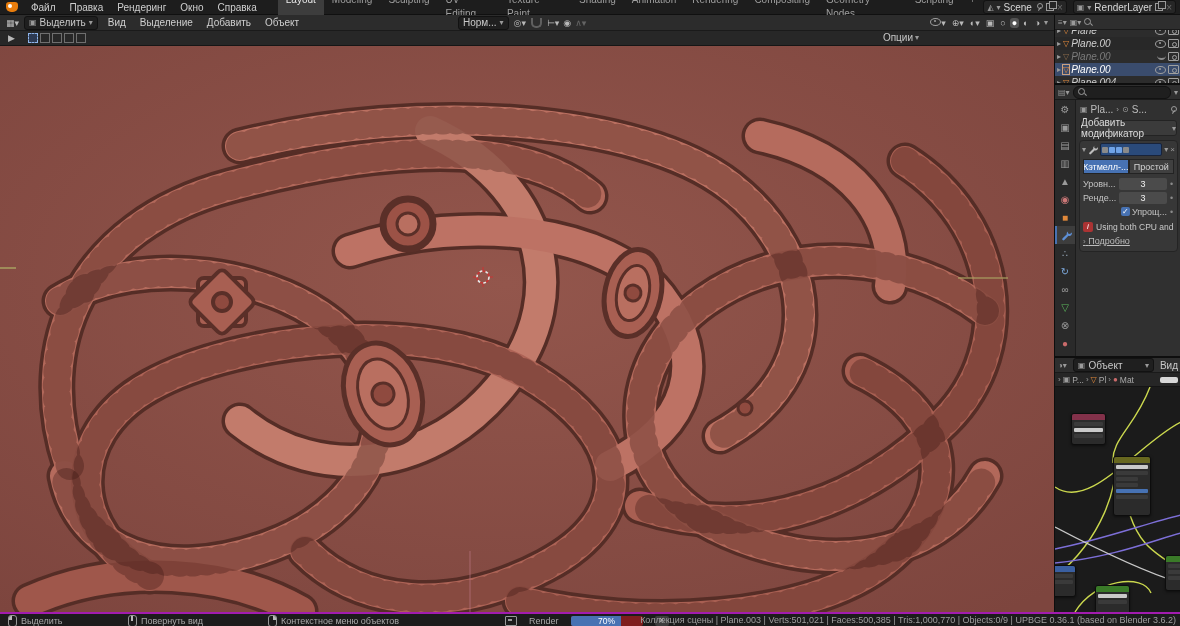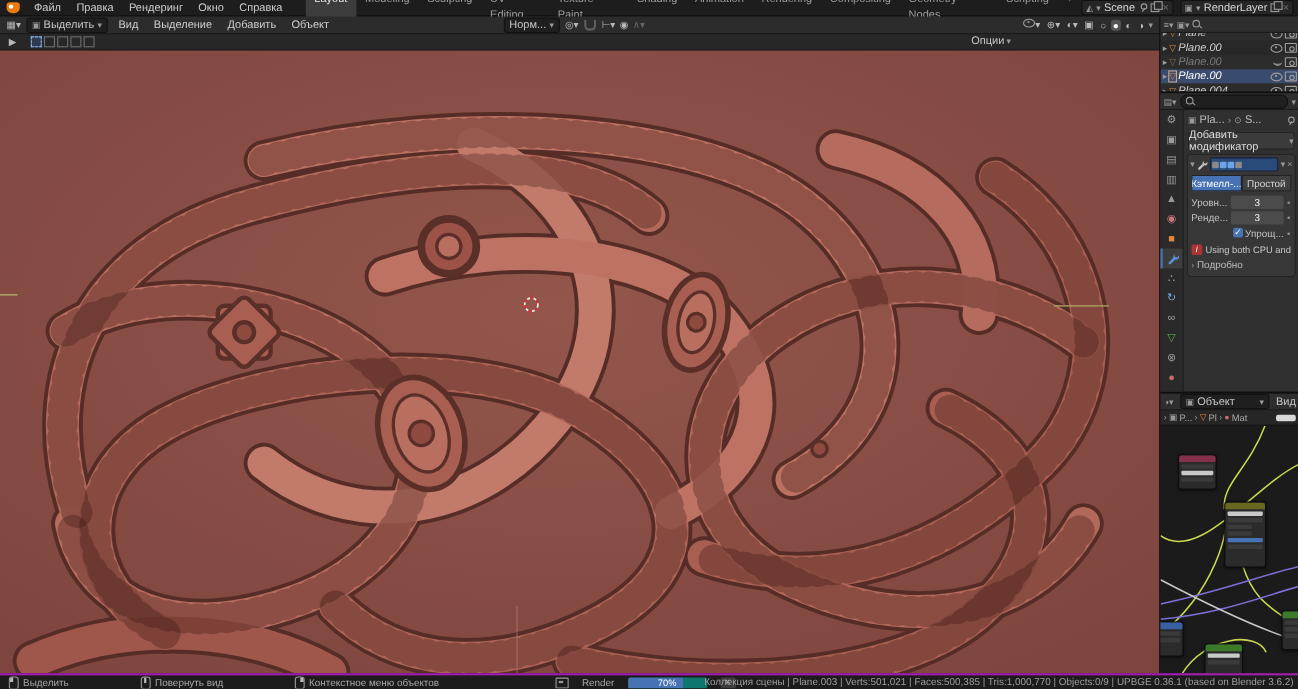--- a/index.html
+++ b/index.html
@@ -82,39 +82,39 @@
   .seg{display:flex;margin:3px 1px;}
   .seg .s{flex:1;height:13px;display:flex;align-items:center;justify-content:center;border:1px solid #232323;color:#d5d5d5;background:#404040;overflow:hidden;white-space:nowrap;font-size:9px;}
   .seg .s.on{background:#4772b3;color:#fff;}
   .prow{display:flex;align-items:center;height:13px;margin:1px 1px;gap:2px;color:#c3c3c3;font-size:9px;}
   .prow .pl{width:34px;overflow:hidden;white-space:nowrap;}
   .vfield{flex:1;height:12px;background:#4b4b4b;border-radius:2px;display:flex;align-items:center;justify-content:center;color:#f0f0f0;}
   .dot{color:#8a8a8a;width:5px;text-align:center;}
   .chk{width:9px;height:9px;background:#4772b3;border-radius:2px;color:#fff;font-size:8px;line-height:9px;text-align:center;}
   .inforow{display:flex;align-items:center;gap:3px;margin:4px 1px;color:#c9c9c9;font-size:8.5px;overflow:hidden;white-space:nowrap;}
   .i-info{min-width:10px;width:10px;height:10px;background:#a33;border-radius:2px;color:#fff;font-size:8px;line-height:10px;text-align:center;font-style:italic;}
-  .subrow{margin:3px 1px;color:#bdbdbd;font-size:9px;}
+  .subrow{margin:3px 1px;color:#bdbdbd;font-size:9px;text-decoration:underline;}
   
   #nodes{position:absolute;left:0;top:343px;width:126px;height:254px;background:#1b1b1b;}
   .ncrumb{height:14px;background:#262626;border-bottom:1px solid #141414;display:flex;align-items:center;gap:2px;padding:0 3px;color:#a8a8a8;font-size:8.5px;box-sizing:border-box;}
   .ncanvas{position:absolute;left:0;top:29px;width:126px;height:225px;overflow:hidden;}
   .node{position:absolute;border:1px solid #0d0d0d;border-radius:3px;background:#2b2b2b;box-shadow:0 1px 3px rgba(0,0,0,.5);}
   .nhead{height:6px;border-radius:2px 2px 0 0;}
   .nrow{height:4px;margin:2px 2px;background:#3a3a3a;border-radius:1px;}
   .nrow.light{background:#c9c9c9;}
   .nrow.blue{background:#4772b3;}
   
   #statusbar{position:absolute;left:0;top:612px;width:1180px;height:16px;background:#1c1c1c;border-top:2px solid #a21caf;box-sizing:border-box;color:#a9a9a9;font-size:9px;}
   .sb-item{position:absolute;top:0;display:flex;align-items:center;gap:4px;height:13px;}
   .mouse{position:relative;width:7px;height:10px;border:1px solid #9a9a9a;border-radius:3px;}
   .mouse i{position:absolute;background:#b9b9b9;}
   .m-l i{left:0;top:0;width:3px;height:4px;border-radius:2px 0 0 0;}
   .m-m i{left:2px;top:0;width:2px;height:5px;}
   .m-r i{right:0;top:0;width:3px;height:4px;border-radius:0 2px 0 0;}
-  .pbar{position:relative;width:72px;height:10px;background:#0f766e;border-radius:2px;overflow:hidden;}
+  .pbar{position:relative;width:72px;height:10px;background:#7f1d1d;border-radius:2px;overflow:hidden;}
   .pfill{position:absolute;left:0;top:0;height:100%;width:70%;background:#4772b3;}
   .ptext{position:absolute;left:0;top:0;width:100%;text-align:center;color:#fff;font-size:8.5px;line-height:10px;}
   .xbtn{width:14px;height:10px;background:#3d3d3d;border-radius:2px;color:#cfcfcf;text-align:center;line-height:9px;font-size:9px;}
   .i-render{position:relative;width:10px;height:8px;border:1px solid #9a9a9a;border-radius:1px;}
   .i-render:after{content:'';position:absolute;left:2px;top:2px;width:4px;height:2px;background:#9a9a9a;}
   .stats{position:absolute;right:4px;top:0;line-height:13px;color:#9f9f9f;}
 </style>
 </head>
 <body>
 

